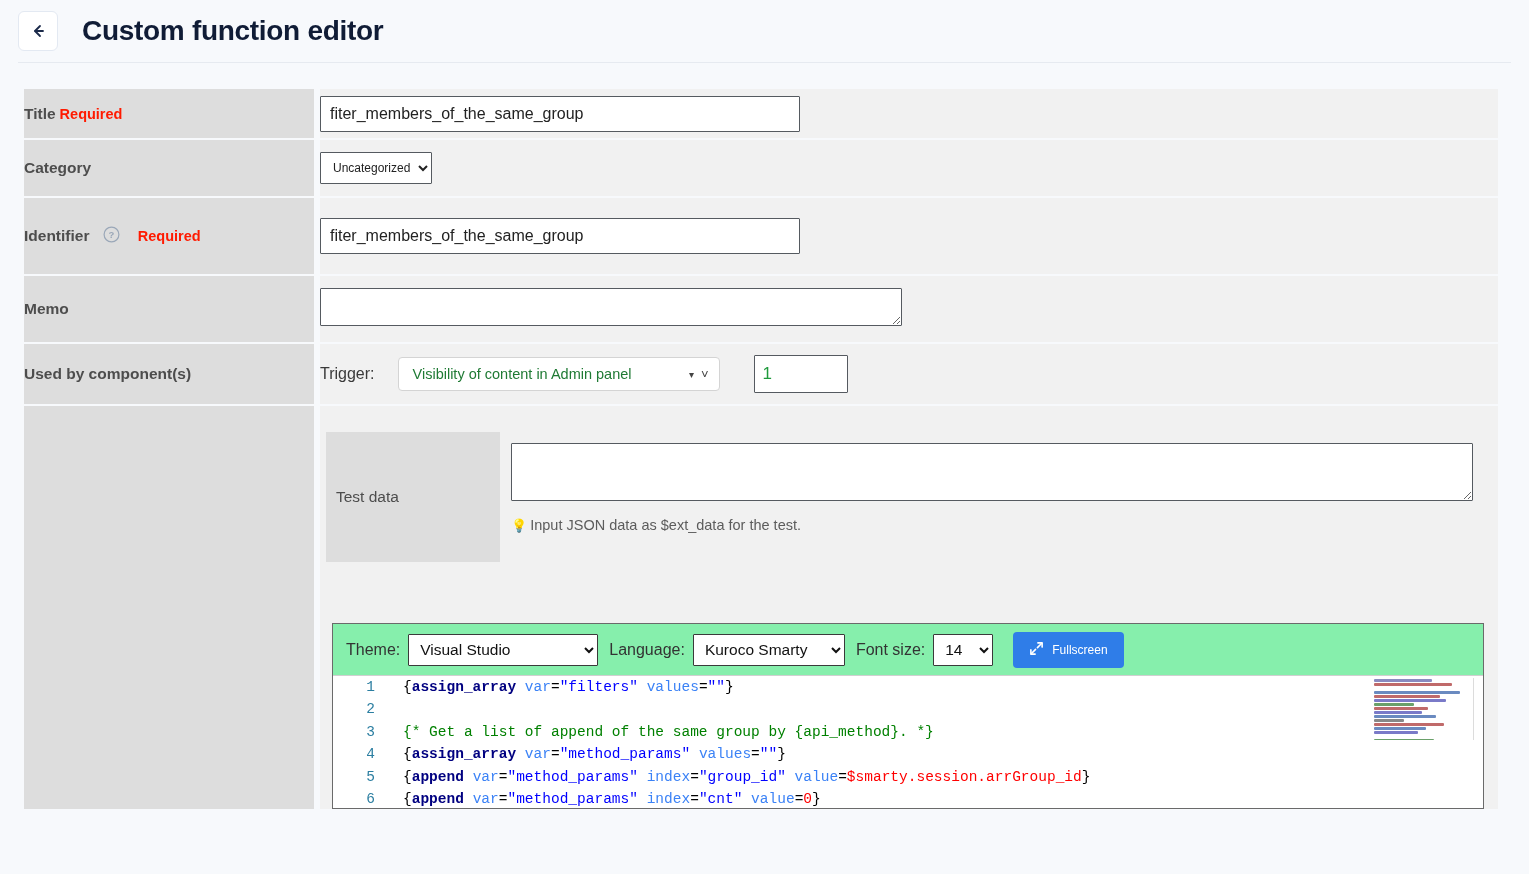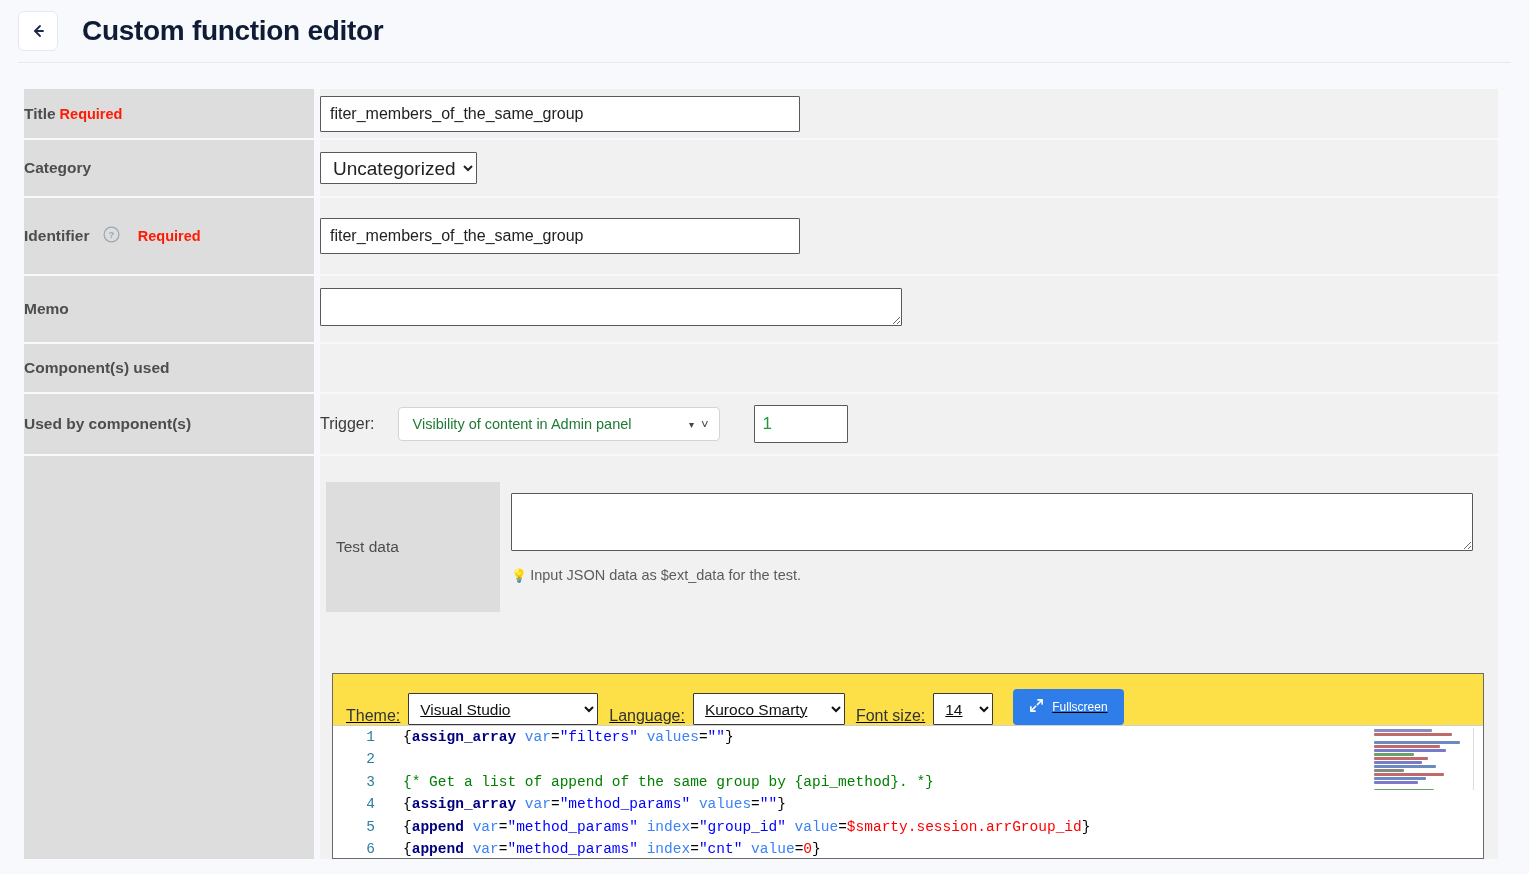--- a/index.html
+++ b/index.html
@@ -98,21 +98,21 @@
     font-size: 16px;
     color: #222;
     padding: 0 9px;
     font-family: "Liberation Sans", sans-serif;
     border-radius: 1px;
   }
   .select-input {
     height: 32px;
     border: 1px solid #555a60;
     background: #ffffff;
-    font-size: 19px;
+    font-size: 12px;
     color: #222;
     padding: 0 4px 0 8px;
     font-family: "Liberation Sans", sans-serif;
     border-radius: 1px;
   }
   .memo-area {
     width: 582px;
     height: 38px;
     border: 1px solid #555a60;
     background: #ffffff;
@@ -205,27 +205,26 @@
 
   
   .code-panel {
     margin: 61px 0 0 6px;
     width: 1152px;
     border: 1px solid #6a6a6a;
     background: #ffffff;
   }
   .code-toolbar {
     height: 52px;
-    background: #fde047;
-    display: flex;
-    align-items: flex-end;
+    background: #86efac;
+    display: flex;
+    align-items: center;
     padding: 0 0 0 13px;
     gap: 0;
     border-bottom: 1px solid #d0d0d0;
-    text-decoration: underline;
   }
   .tb-label {
     font-size: 16px;
     color: #333;
     margin-right: 8px;
     white-space: nowrap;
   }
   .tb-select {
     height: 32px;
     border: 1px solid #3a3a3a;
@@ -349,24 +348,20 @@
     </td>
   </tr>
 
   <tr class="row-memo">
     <td class="lbl-cell">Memo</td>
     <td class="val-cell">
       <textarea class="memo-area" placeholder="" style=""></textarea>
     </td>
   </tr>
 
-  <tr class="row-comp">
-    <td class="lbl-cell">Component(s) used</td>
-    <td class="val-cell"></td>
-  </tr>
 
   <tr class="row-used">
     <td class="lbl-cell">Used by component(s)</td>
     <td class="val-cell">
       <div class="trigger-wrap">
         <span class="trigger-label">Trigger:</span>
         <div class="trigger-select">
           <span class="tsel-text">Visibility of content in Admin panel</span>
           <span class="tsel-caret">▾</span>
           <span class="tsel-chev">˅</span>

